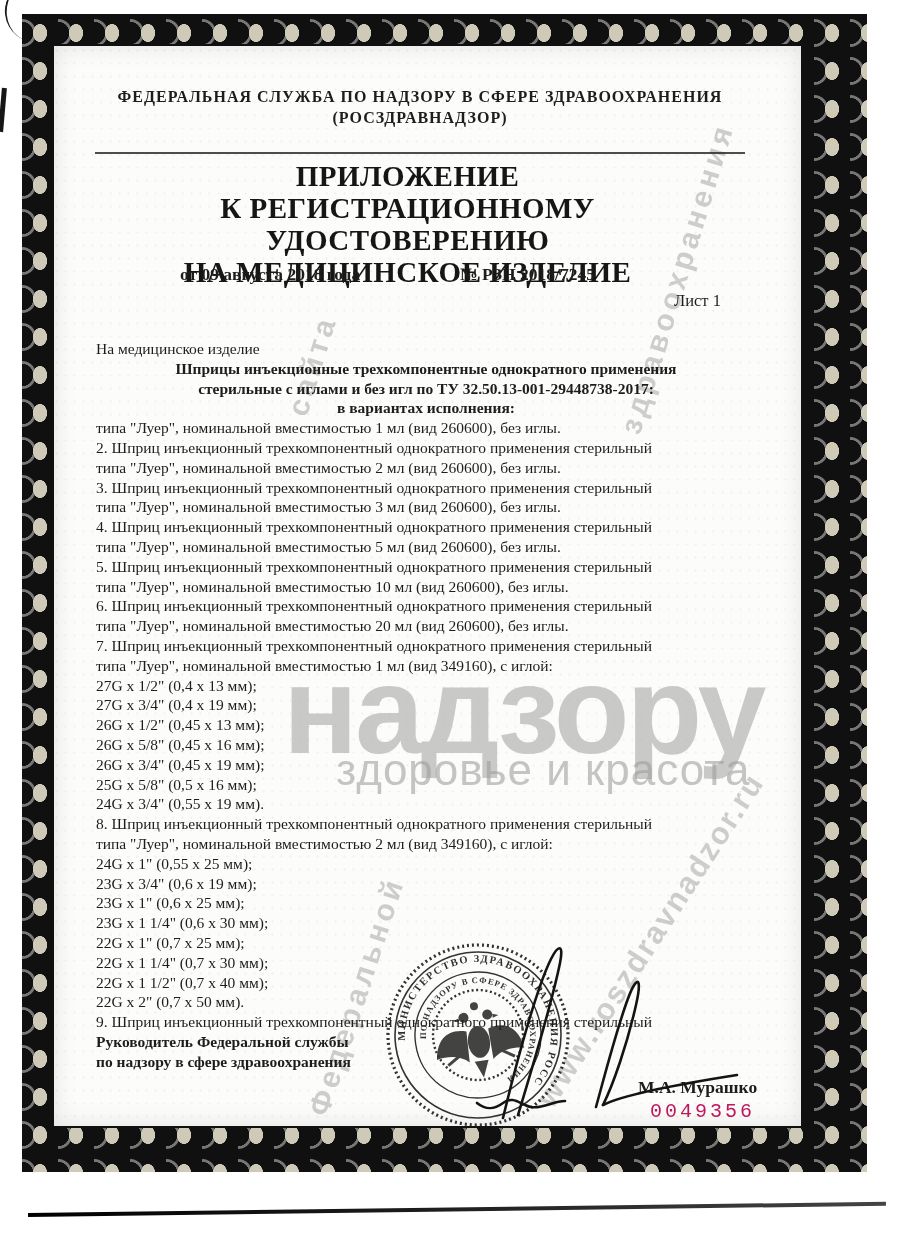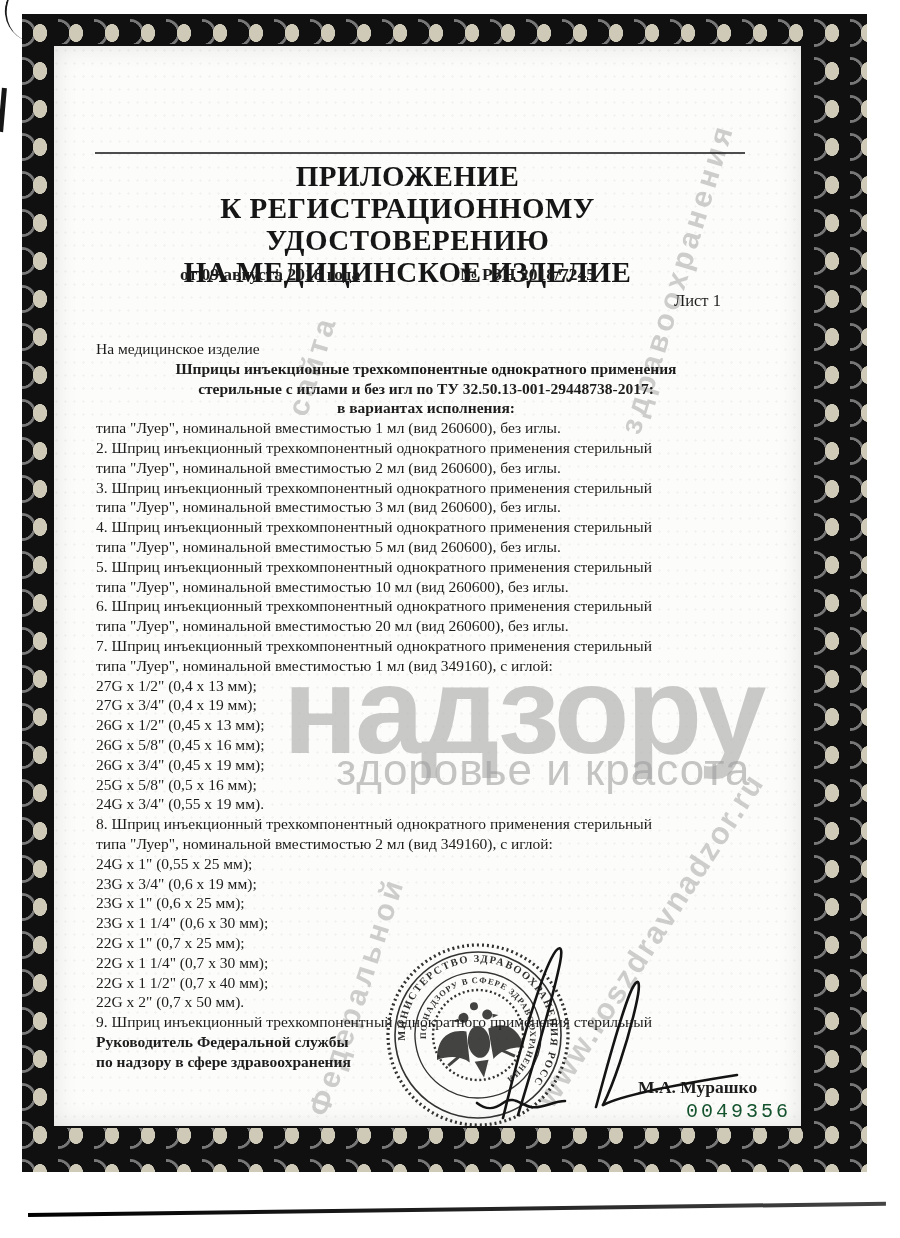--- a/index.html
+++ b/index.html
@@ -43,22 +43,22 @@
   .meta-date{position:absolute;left:180px;top:264px;font-weight:bold;font-size:17.5px;text-align:center;}
   .meta-num{position:absolute;left:460px;top:264px;font-weight:bold;font-size:17.5px;}
   .sheet{position:absolute;left:674px;top:291px;font-weight:normal;font-size:16.5px;}
 
   .body-block{position:absolute;left:96px;top:339px;width:660px;font-size:15.5px;}
   .body-block .line{height:19.8px;line-height:19.8px;white-space:nowrap;}
   .b{font-weight:bold;text-align:center;}
   .role{height:21px;line-height:21px;font-weight:bold;}
 
   .sig-name{position:absolute;left:638px;top:1077px;font-weight:bold;font-size:17.5px;}
-  .serial{position:absolute;left:686px;top:1100px;font-family:"Liberation Mono",monospace;
-          font-size:20px;letter-spacing:3px;color:#14532d;}
+  .serial{position:absolute;left:650px;top:1100px;font-family:"Liberation Mono",monospace;
+          font-size:20px;letter-spacing:3px;color:#be185d;}
 
   svg{position:absolute;overflow:visible;}
   .stamp-svg{left:383px;top:940px;}
   .sign-svg{left:375px;top:875px;}
 
   
   .scan-line{position:absolute;left:28px;top:1213px;width:858px;height:3.5px;
              background:linear-gradient(90deg,#000 0%,#1c1c1c 45%,#444 100%);
              transform:rotate(-0.75deg);transform-origin:0 0;}
   .curl{position:absolute;left:3px;top:-8px;width:30px;height:46px;
@@ -77,20 +77,24 @@
   <div class="layer wm">
     <div class="wm-big">надзору</div>
     <div class="wm-sub">здоровье и красота</div>
     <div class="wm-diag wm-d1">здравоохранения</div>
     <div class="wm-diag wm-d2">сайта</div>
     <div class="wm-diag wm-d3">Федеральной</div>
     <div class="wm-diag wm-d4">www.roszdravnadzor.ru</div>
   </div>
 
   <div class="layer content">
+    <div class="agency">
+      <div>ФЕДЕРАЛЬНАЯ СЛУЖБА ПО НАДЗОРУ В СФЕРЕ ЗДРАВООХРАНЕНИЯ</div>
+      <div>(РОСЗДРАВНАДЗОР)</div>
+    </div>
     <div class="hr"></div>
 
     <div class="doc-title">
       <div>ПРИЛОЖЕНИЕ</div>
       <div>К РЕГИСТРАЦИОННОМУ УДОСТОВЕРЕНИЮ</div>
       <div>НА МЕДИЦИНСКОЕ ИЗДЕЛИЕ</div>
     </div>
 
     <div class="meta-date">от 09 августа 2018 года</div>
     <div class="meta-num">№  РЗН 2018/7245</div>

